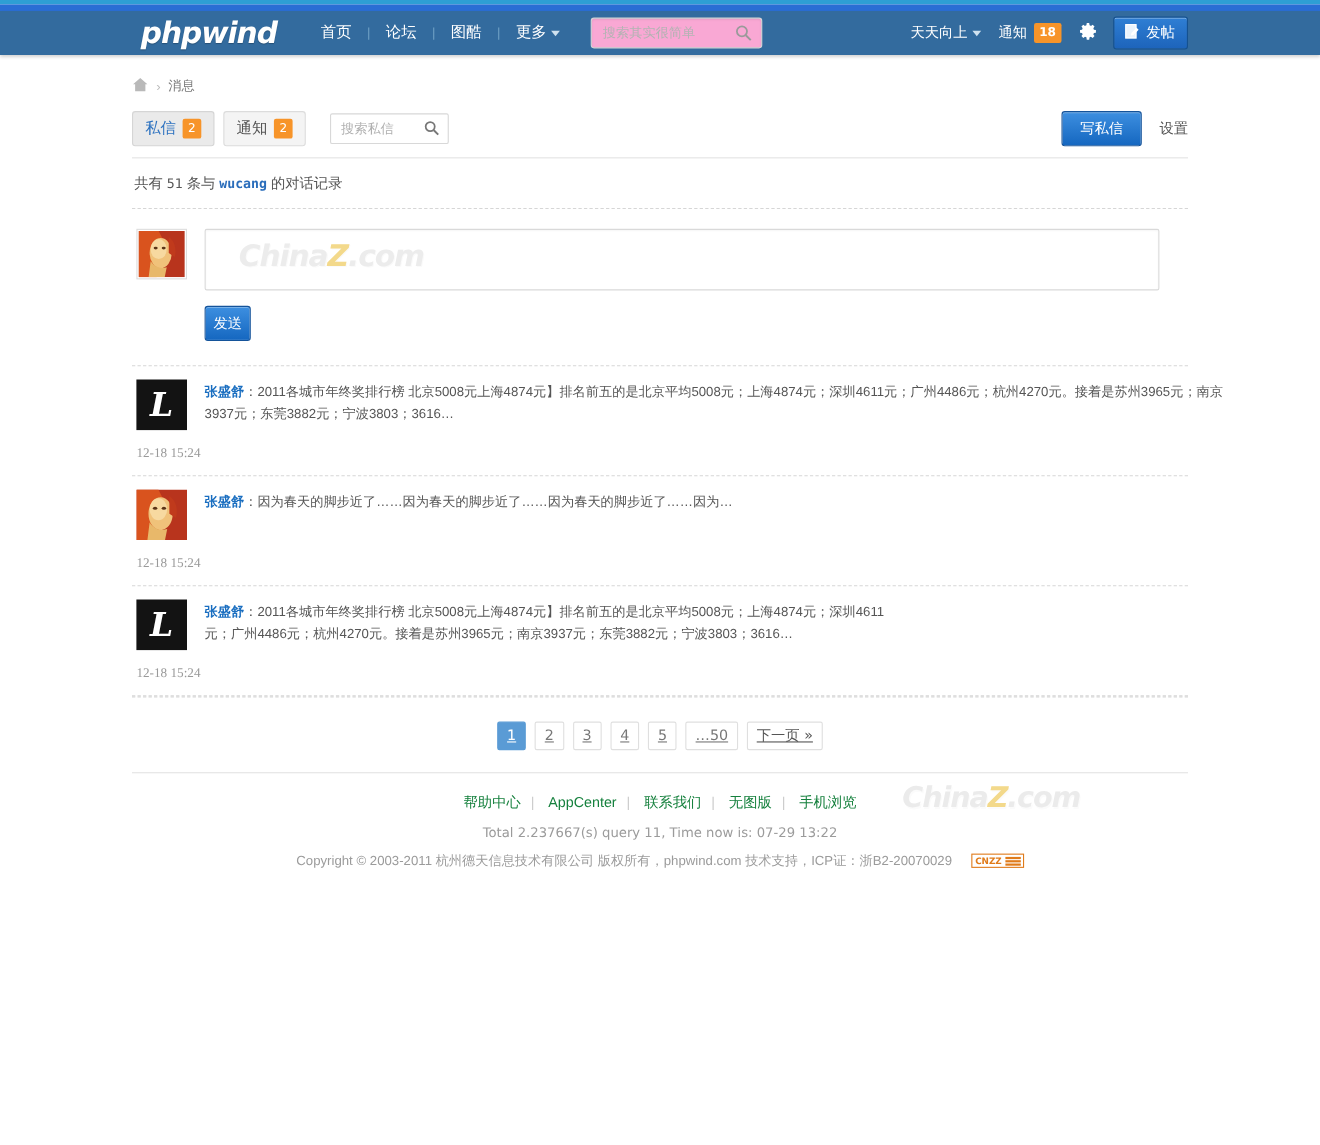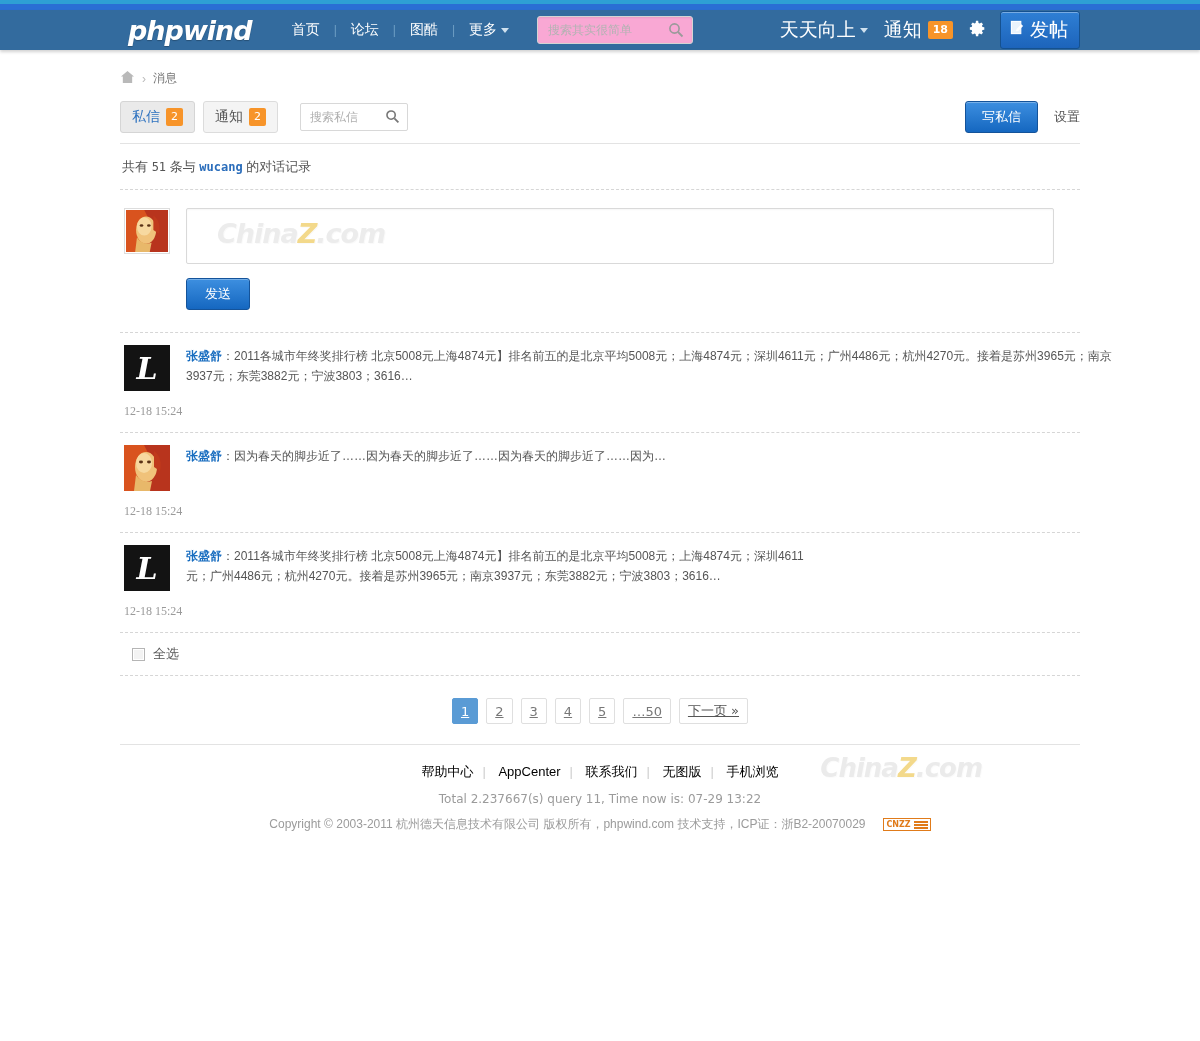--- a/index.html
+++ b/index.html
@@ -48,21 +48,21 @@
   }
   .searchbox input {
     border:0; outline:0; background:transparent;
     height:26px; width:118px; margin-left:8px;
     font-size:12px; color:#666;
     font-family:"Liberation Sans","DejaVu Sans",sans-serif;
   }
   .searchbox input::placeholder { color:#b3b3b3; }
   .mag { position:absolute; right:8px; top:5px; }
   .nav-right { margin-left:auto; display:flex; align-items:center; margin-right:120px; }
-  .nav-right a { color:#fff; text-decoration:none; font-size:19px;font-family:Liberation Mono, monospace; }
+  .nav-right a { color:#fff; text-decoration:none; font-size:13px; }
   .nav-user { margin-right:16px; }
   .notice-link { margin-right:6px; }
   .badge-orange {
     display:inline-block; background:#f79429; color:#fff;
     font-size:11px; line-height:16px; padding:1px 5px;
     border-radius:2px; font-weight:bold;
     font-family:"DejaVu Sans",sans-serif;
   }
   .gear { margin:0 14px 0 16px; color:#fff; font-size:16px; line-height:1; }
   .post-btn {
@@ -139,21 +139,21 @@
     position:absolute; left:30px; top:9px;
     font-size:27px; font-weight:bold; font-style:italic;
     font-family:"DejaVu Sans","Liberation Sans",sans-serif;
     color:#ececec; letter-spacing:-1px; user-select:none;
     text-shadow:1px 1px 0 #fafafa;
   }
   .watermark .z { color:#f3d98b; }
   .send-btn {
     margin-top:14px; background:linear-gradient(#3d8fe0,#1567c0);
     border:1px solid #14539a; border-radius:3px; color:#fff;
-    font-size:13px; padding:6px 18px;
+    font-size:13px; padding:6px 7px;
     box-shadow:inset 0 1px 0 rgba(255,255,255,.3);
   }
 
   
   .msg-list { margin-top:22px; }
   .msg { display:flex; padding:12px 0 0 4px; }
   .msg-av { width:46px; height:46px; flex:none; }
   .msg-av .letter {
     width:46px;height:46px;background:#131313;color:#fff;
     display:flex;align-items:center;justify-content:center;
@@ -180,21 +180,21 @@
     background:#fff; color:#777; font-size:13px; border-radius:2px;
     display:flex; align-items:center; justify-content:center;
     font-family:"DejaVu Sans","Liberation Sans",sans-serif;
   }
   .pg.active { background:#5a9bd5; border-color:#5a9bd5; color:#fff; }
   .pg.next { color:#555; }
 
   
   .footer { text-align:center; position:relative; padding-top:18px; }
   .fnav { font-size:13px; color:#666; }
-  .fnav a { color:#000000; text-decoration:none; margin:0 9px; }
+  .fnav a { color:#15803d; text-decoration:none; margin:0 9px; }
   .fnav .bar { color:#ccc; }
   .fstat { font-size:12px; color:#9b9b9b; margin-top:11px;
            font-family:"DejaVu Sans","Liberation Sans",sans-serif; }
   .fcopy { font-size:12px; color:#9b9b9b; margin-top:10px;
            display:flex; align-items:center; justify-content:center; gap:18px; }
   .cnzz {
     display:inline-flex; align-items:center; gap:3px;
     border:1px solid #e07b1a; padding:0 2px; height:13px;
   }
   .cnzz .t { font-size:8px; color:#e07b1a; font-weight:bold;
@@ -373,24 +373,20 @@
         <div class="msg-av">
           <div class="letter">L</div>
         </div>
         <div class="msg-body">
           <div class="msg-text" style="width:635px;"><span class="sender">张盛舒</span><span>：</span><span>2011各城市年终奖排行榜 北京5008元上海4874元】排名前五的是北京平均5008元；上海4874元；深圳4611元；广州4486元；杭州4270元。接着是苏州3965元；南京3937元；东莞3882元；宁波3803；3616…</span></div>
         </div>
       </div>
       <div class="msg-time">12-18 15:24</div>
 
       <div class="dashline"></div>
-      <div class="selall">
-        <span class="chk"></span>
-        <span class="selall-label">全选</span>
-      </div>
       <div class="dashline"></div>
     </div>
 
     <div class="pager">
       <a href="#" class="pg active">1</a>
       <a href="#" class="pg">2</a>
       <a href="#" class="pg">3</a>
       <a href="#" class="pg">4</a>
       <a href="#" class="pg">5</a>
       <a href="#" class="pg">…50</a>

